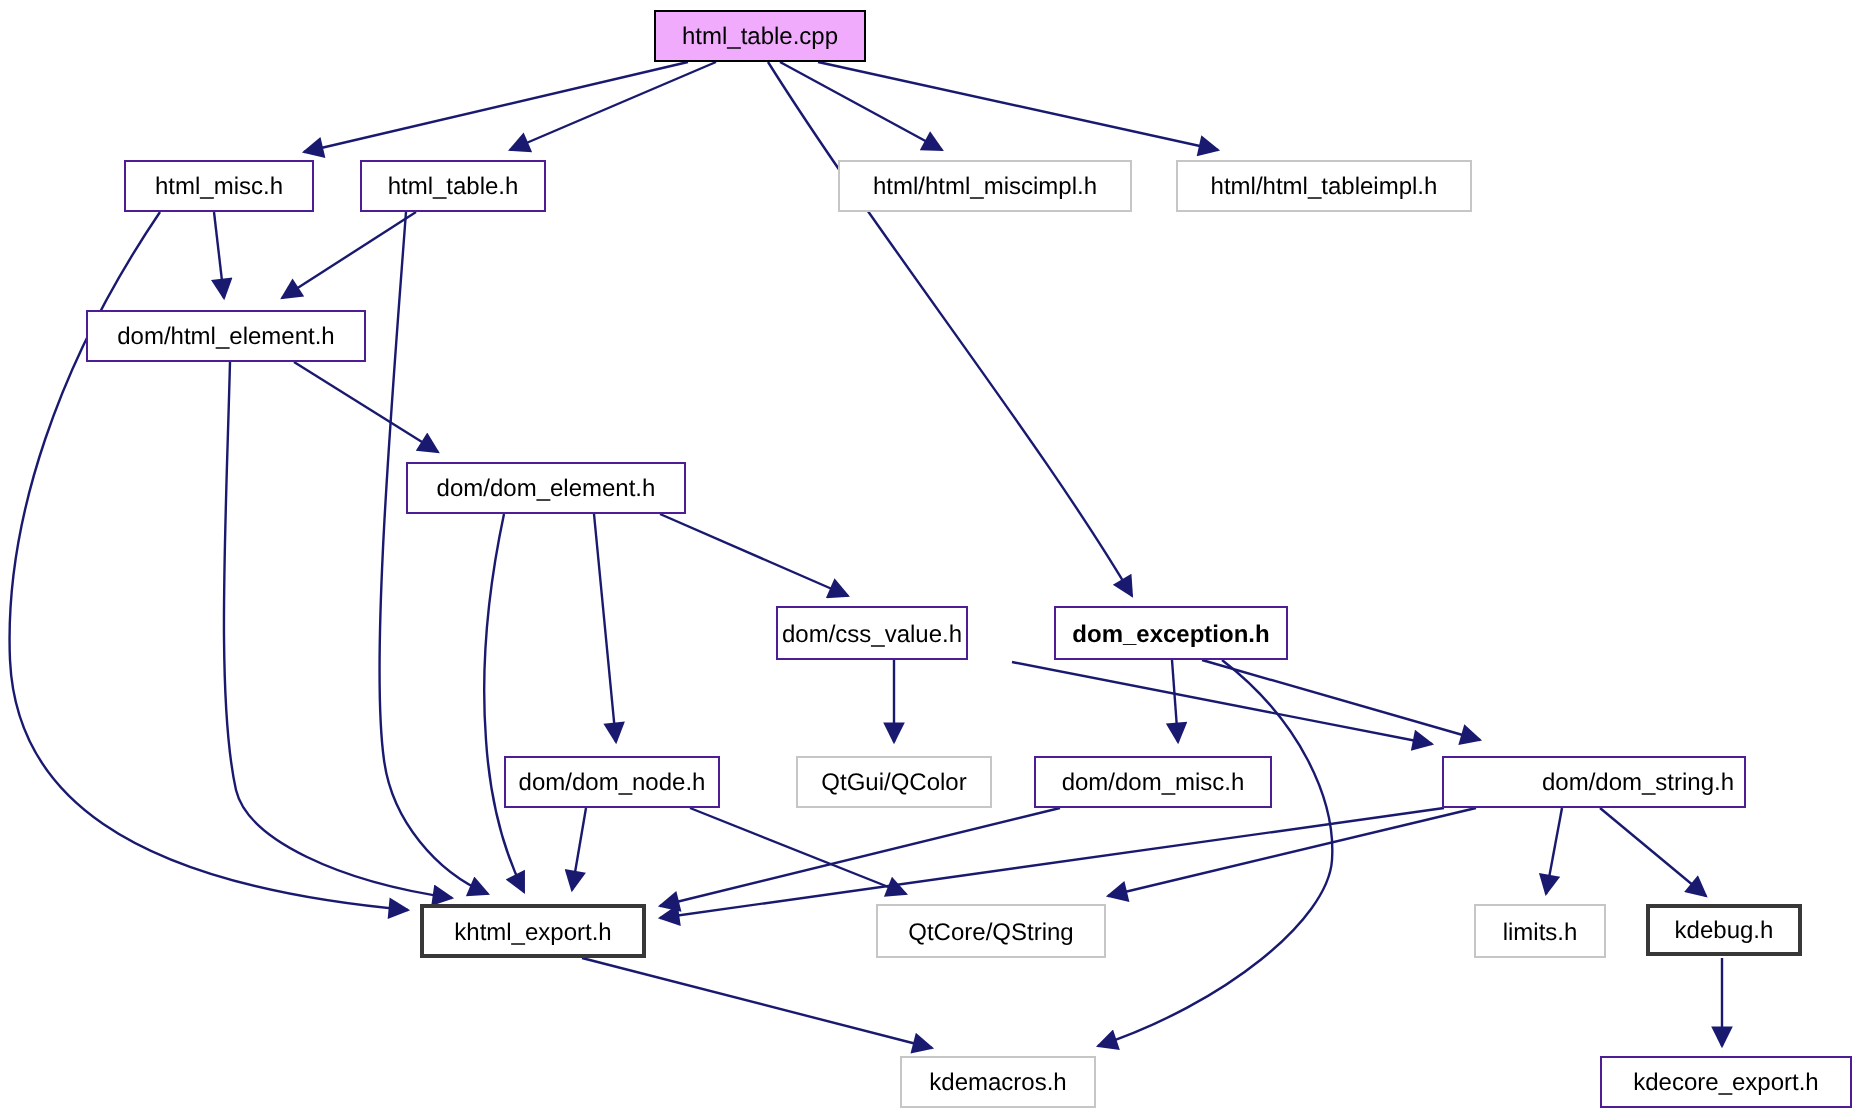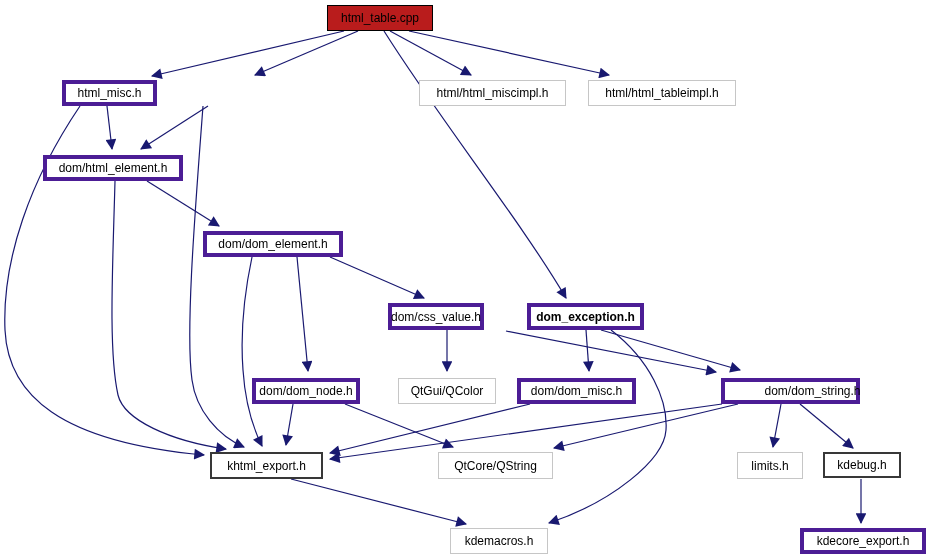--- a/index.html
+++ b/index.html
@@ -1,22 +1,22 @@
 <!DOCTYPE html>
 <html><head>
 <meta charset="utf-8">
 <style>
   html,body{margin:0;padding:0;background:#ffffff;}
   #canvas{position:relative;width:929px;height:560px;background:#ffffff;overflow:hidden;
           font-family:"Liberation Sans","DejaVu Sans",sans-serif;}
   #edges{position:absolute;left:0;top:0;width:929px;height:560px;}
   .node{position:absolute;box-sizing:border-box;display:flex;align-items:center;justify-content:center;
-        background:#ffffff;border:4px solid #4c1d95;font-size:12px;color:#000000;white-space:nowrap;
+        background:#ffffff;border:1px solid #4c1d95;font-size:12px;color:#000000;white-space:nowrap;
         line-height:1;}
-  .node.root{background:#b91c1c;border:1px solid #000000;}
+  .node.root{background:#f0abfc;border:1px solid #000000;}
   .node.light{border:1px solid #c6c6c6;}
   .node.thick{border-width:2px;border-color:#383838;}
 </style>
 </head>
 <body>
 
 <div id="canvas">
 
   <svg id="edges" width="929" height="560" viewBox="0 0 929 560" xmlns="http://www.w3.org/2000/svg">
     <defs>
@@ -51,30 +51,31 @@
       <path d="M738,404 L554,448" marker-end="url(#arrow)"></path>
       <path d="M781,404 L773,447" marker-end="url(#arrow)"></path>
       <path d="M800,404 L853,448" marker-end="url(#arrow)"></path>
       <path d="M291,479 L466,524" marker-end="url(#arrow)"></path>
       <path d="M861,479 L861,523" marker-end="url(#arrow)"></path>
     </g>
   </svg>
 
   <div class="node root" style="left:327px;top:5px;width:106px;height:26px;">html_table.cpp</div>
   <div class="node" style="left:62px;top:80px;width:95px;height:26px;">html_misc.h</div>
+  <div class="node" style="left:180px;top:80px;width:93px;height:26px;">html_table.h</div>
   <div class="node light" style="left:588px;top:80px;width:148px;height:26px;">html/html_tableimpl.h</div>
   <div class="node light" style="left:419px;top:80px;width:147px;height:26px;">html/html_miscimpl.h</div>
   <div class="node" style="left:43px;top:155px;width:140px;height:26px;">dom/html_element.h</div>
   <div class="node" style="left:203px;top:231px;width:140px;height:26px;">dom/dom_element.h</div>
   <div class="node" style="left:388px;top:303px;width:96px;height:27px;">dom/css_value.h</div>
   <div class="node" style="left:527px;top:303px;width:117px;height:27px;font-weight:bold;">dom_exception.h</div>
   <div class="node" style="left:252px;top:378px;width:108px;height:26px;">dom/dom_node.h</div>
   <div class="node light" style="left:398px;top:378px;width:98px;height:26px;">QtGui/QColor</div>
   <div class="node" style="left:517px;top:378px;width:119px;height:26px;">dom/dom_misc.h</div>
-  <div class="node" style="left:721px;top:378px;width:139px;height:26px;padding-left:44px;">dom/dom_string.h</div>
+  <div class="node" style="left:721px;top:378px;width:152px;height:26px;padding-left:44px;">dom/dom_string.h</div>
   <div class="node thick" style="left:210px;top:452px;width:113px;height:27px;">khtml_export.h</div>
   <div class="node light" style="left:438px;top:452px;width:115px;height:27px;">QtCore/QString</div>
   <div class="node light" style="left:737px;top:452px;width:66px;height:27px;">limits.h</div>
   <div class="node thick" style="left:823px;top:452px;width:78px;height:26px;">kdebug.h</div>
   <div class="node light" style="left:450px;top:528px;width:98px;height:26px;">kdemacros.h</div>
   <div class="node" style="left:800px;top:528px;width:126px;height:26px;">kdecore_export.h</div>
 
 </div>
 
 </body></html>

